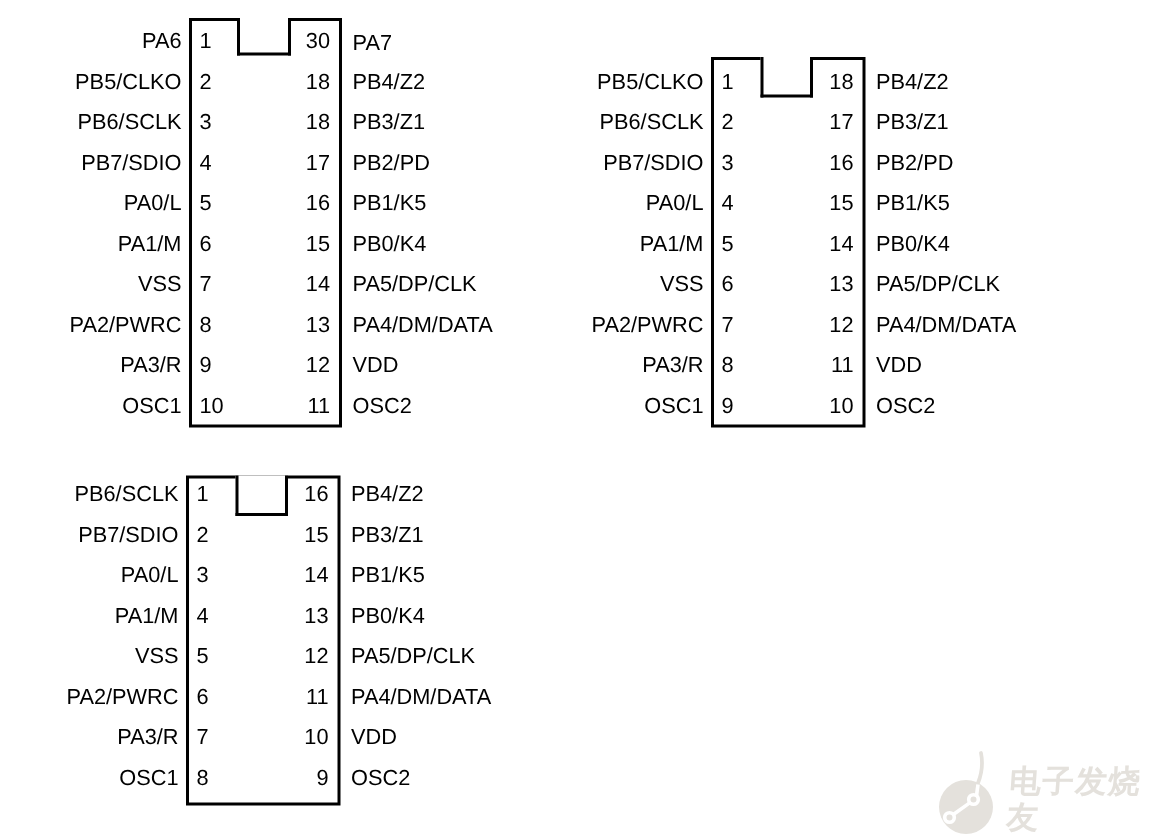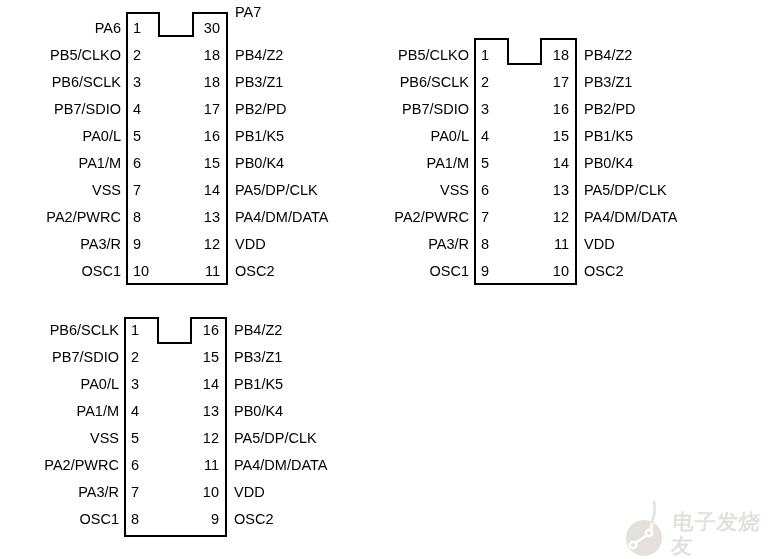--- a/index.html
+++ b/index.html
@@ -81,21 +81,21 @@
 <body>
 
 <div class="canvas">
 
   <div class="stage">
       <div class="chip-box" style="left: 126px; top: 12px; width: 102px; height: 273px;"></div>
       <div class="chip-notch" style="left: 158px; top: 12px; width: 36px; height: 25px;"></div>
       <div class="pin-text" style="left: -89px; top: 19px; width: 210px; text-align: right;">PA6</div>
       <div class="pin-text" style="left: 133px; top: 19px; width: 40px; text-align: left;">1</div>
       <div class="pin-text" style="left: 180px; top: 19px; width: 40px; text-align: right;">30</div>
-      <div class="pin-text" style="left: 235px; top: 3px; width: 170px; text-align: left;">PA7</div>
+      <div class="pin-text" style="left: 235px; top: 20px; width: 170px; text-align: left;">PA7</div>
       <div class="pin-text" style="left: -89px; top: 46px; width: 210px; text-align: right;">PB5/CLKO</div>
       <div class="pin-text" style="left: 133px; top: 46px; width: 40px; text-align: left;">2</div>
       <div class="pin-text" style="left: 180px; top: 46px; width: 40px; text-align: right;">18</div>
       <div class="pin-text" style="left: 235px; top: 46px; width: 170px; text-align: left;">PB4/Z2</div>
       <div class="pin-text" style="left: -89px; top: 73px; width: 210px; text-align: right;">PB6/SCLK</div>
       <div class="pin-text" style="left: 133px; top: 73px; width: 40px; text-align: left;">3</div>
       <div class="pin-text" style="left: 180px; top: 73px; width: 40px; text-align: right;">18</div>
       <div class="pin-text" style="left: 235px; top: 73px; width: 170px; text-align: left;">PB3/Z1</div>
       <div class="pin-text" style="left: -89px; top: 100px; width: 210px; text-align: right;">PB7/SDIO</div>
       <div class="pin-text" style="left: 133px; top: 100px; width: 40px; text-align: left;">4</div>

